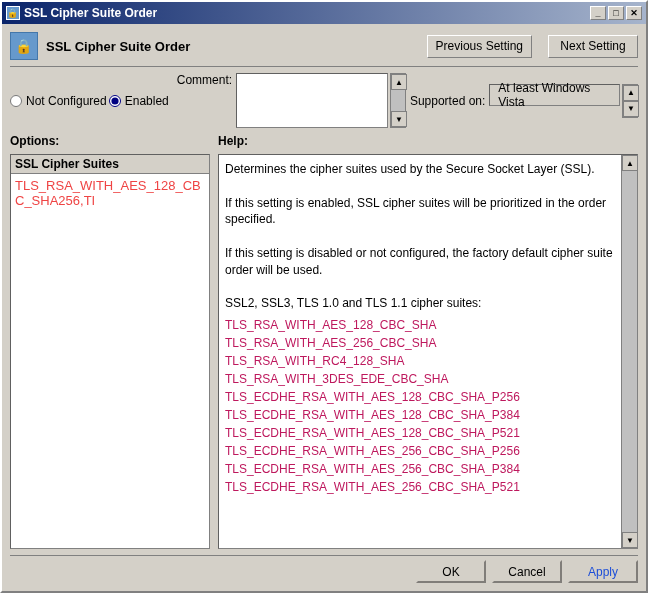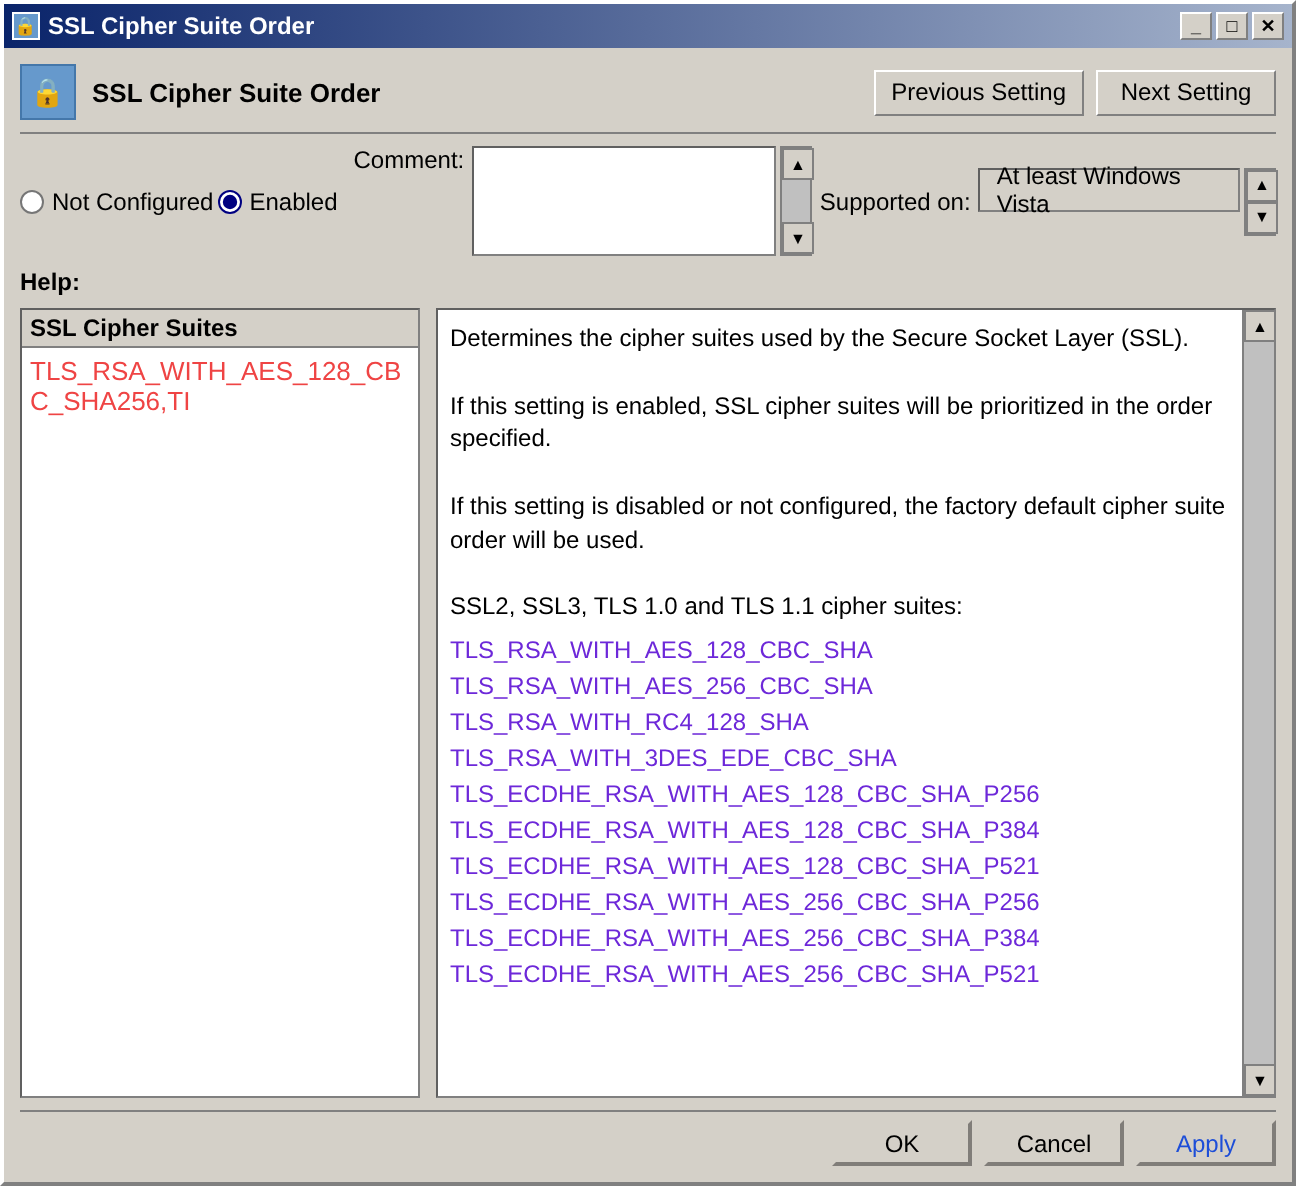--- a/index.html
+++ b/index.html
@@ -97,21 +97,21 @@
       font-size: 14px;
       flex-shrink: 0;
     }
     .header-title {
       font-size: 13px;
       font-weight: bold;
       flex: 1;
     }
     .header-buttons {
       display: flex;
-      gap: 6px;
+      gap: 16px;
     }
     .win-btn {
       height: 23px;
       min-width: 90px;
       padding: 0 8px;
       background: #d4d0c8;
       border: 1px solid #808080;
       border-top: 1px solid #ffffff;
       border-left: 1px solid #ffffff;
       cursor: pointer;
@@ -288,21 +288,21 @@
     }
     .footer-btn:disabled {
       color: #1d4ed8;
       cursor: default;
     }
     .help-cipher-list {
       margin-top: 4px;
       line-height: 1.5;
     }
     .help-cipher-item {
-      color: #6d28d9;
+      color: #be185d;
     }
   </style>
 </head>
 <body>
 
 <div class="window">
 
   <div class="title-bar">
     <div class="title-bar-left">
       <div class="title-icon">🔒</div>
@@ -360,20 +360,21 @@
               <div class="scroll-arrow">▲</div>
               <div style="flex:1; background:#c0c0c0;"></div>
               <div class="scroll-arrow">▼</div>
             </div>
           </div>
         </div>
       </div>
     </div>
 
     <div class="options-help-row">
+      <span class="options-label">Options:</span>
       <span class="help-label">Help:</span>
     </div>
 
     <div class="panels-row">
 
       <div class="cipher-panel">
         <div class="cipher-header">SSL Cipher Suites</div>
         <div class="cipher-content">
           <span class="cipher-value">TLS_RSA_WITH_AES_128_CBC_SHA256,TI</span>
         </div>

